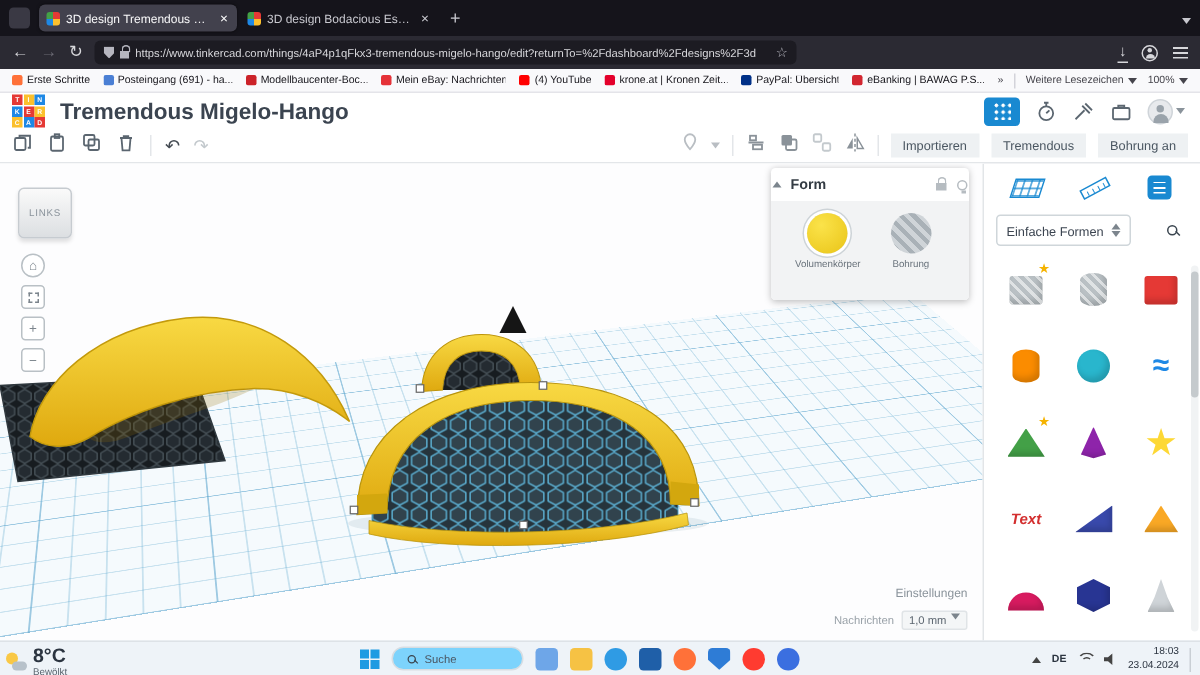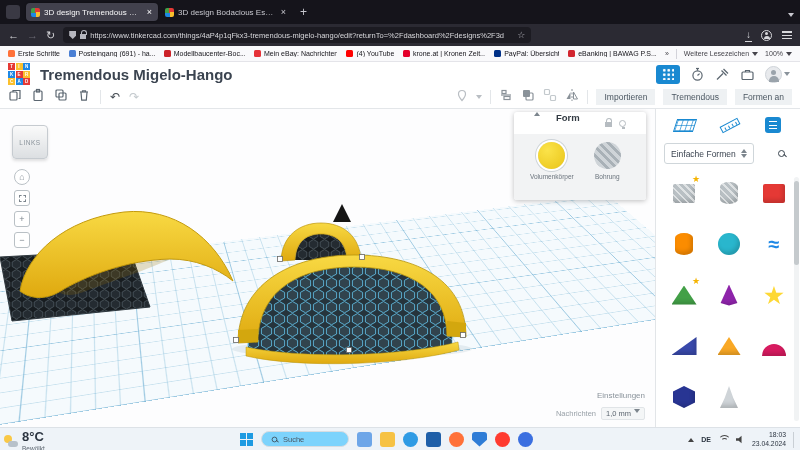--- a/index.html
+++ b/index.html
@@ -87,21 +87,21 @@
   .vbtn{width:16px;height:16px;border:1px solid #b9c0c5;background:#fff;color:#7c858d;font-size:9px;display:flex;align-items:center;justify-content:center;border-radius:3px}
   .vbtn.round{border-radius:50%}
   .fitbox{width:7px;height:7px;border:1.2px dashed #7c858d}
 
   .vsettings{position:absolute;right:10px;top:282px;font-size:8px;color:#8a939b;text-align:right}
   .snaprow{position:absolute;right:10px;top:298px;display:flex;align-items:center;gap:5px;font-size:7.5px;color:#99a1a8}
   .snapval{display:flex;align-items:flex-start;gap:3px;color:#5c6670;background:#f4f6f7;border:1px solid #e0e4e7;border-radius:2px;padding:1px 4px}
 
   
   .formpanel{position:absolute;left:514px;top:3px;width:132px;height:88px;background:#fff;border-radius:3px;box-shadow:0 1px 5px rgba(0,0,0,.25)}
-  .fp-head{height:22px;display:flex;gap:16px;padding:0 20px}
+  .fp-head{height:22px;display:flex;align-items:center;gap:6px;padding:0 1px}
   .fp-title{font-size:9.5px;font-weight:bold;color:#333b43}
   .fp-icons{margin-left:auto;display:flex;align-items:center;gap:7px}
   .lock2{width:7px;height:5px;background:#b6bcc1;position:relative;margin-top:3px}
   .lock2::before{content:"";position:absolute;top:-4px;left:1px;width:4px;height:4px;border:1px solid #b6bcc1;border-bottom:none;border-radius:3px 3px 0 0}
   .bulb{width:7px;height:7px;border:1.2px solid #b6bcc1;border-radius:50%;position:relative}
   .bulb::after{content:"";position:absolute;left:1.5px;bottom:-3px;width:3px;height:2px;background:#b6bcc1}
   .fp-body{height:66px;background:#f2f3f4;border-radius:0 0 3px 3px;display:flex;gap:20px;padding:8px 16px 4px}
   .swatch{display:flex;flex-direction:column;align-items:center;gap:4px}
   .sw-circ{width:27px;height:27px;border-radius:50%}
   .sw-solid{background:radial-gradient(circle at 35% 30%,#fbe34a,#e9c417);box-shadow:0 0 0 2px #fff,0 0 0 3px #cdd3d7}
@@ -339,21 +339,21 @@
             <rect x="7.5" y="7.5" width="5" height="5" rx="1"></rect>
           </svg></span>
       <span><svg width="14" height="14" viewBox="0 0 14 14">
             <line x1="7" y1="1" x2="7" y2="13" stroke="#8a9299" stroke-width="1" stroke-dasharray="2 1.5"></line>
             <polygon points="1.5,11 5.5,4 5.5,11" fill="#8a9299"></polygon>
             <polygon points="8.5,4 12.5,11 8.5,11" fill="none" stroke="#8a9299" stroke-width="1"></polygon>
           </svg></span>
       <span class="tsep"></span>
       <span class="tc-btn">Importieren</span>
       <span class="tc-btn">Tremendous</span>
-      <span class="tc-btn">Formen an</span>
+      <span class="tc-btn">Bohrung an</span>
     </div>
   </div>
 
   <div class="viewport">
     <div class="plane"></div>
 
     <svg class="scene" width="655" height="318" viewBox="0 0 655 318">
       <defs>
         <linearGradient id="yg" x1="0" y1="0" x2="0" y2="1">
           <stop offset="0" stop-color="#f8d943"></stop>
@@ -488,20 +488,23 @@
           <div class="g g-roof" style="background: rgb(67, 160, 71);"></div>
           <div class="badge"></div>
         </div>
       <div class="tile">
           <div class="g g-cone" style="background: rgb(142, 36, 170);"></div>
         </div>
       <div class="tile">
           <div class="g g-star" style="color: rgb(253, 216, 53);"></div>
         </div>
       <div class="tile">
+          <div class="g g-textg" style="color: rgb(211, 47, 47);">Text</div>
+        </div>
+      <div class="tile">
           <div class="g g-wedge" style="background: rgb(57, 73, 171);"></div>
         </div>
       <div class="tile">
           <div class="g g-pyramid" style="background: rgb(249, 168, 37);"></div>
         </div>
       <div class="tile">
           <div class="g g-half" style="background: rgb(216, 27, 96);"></div>
         </div>
       <div class="tile">
           <div class="g g-poly" style="background: rgb(40, 53, 147);"></div>

